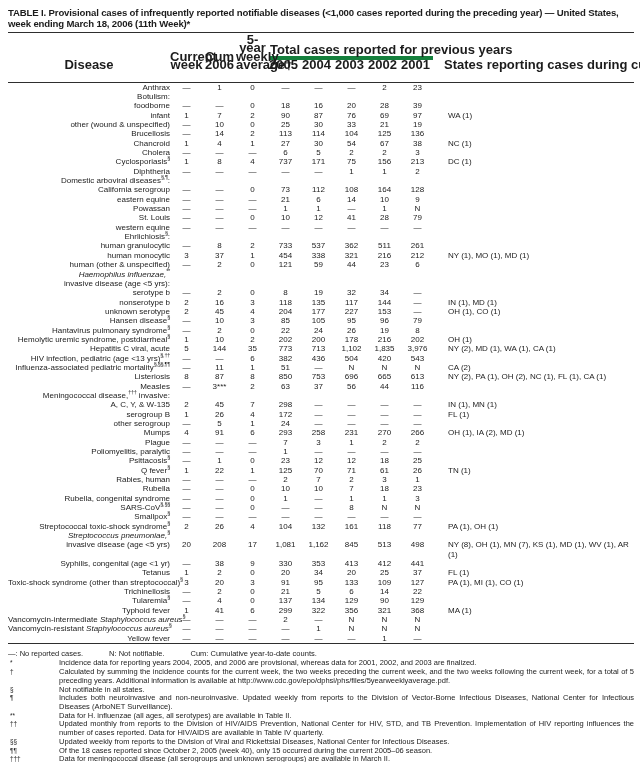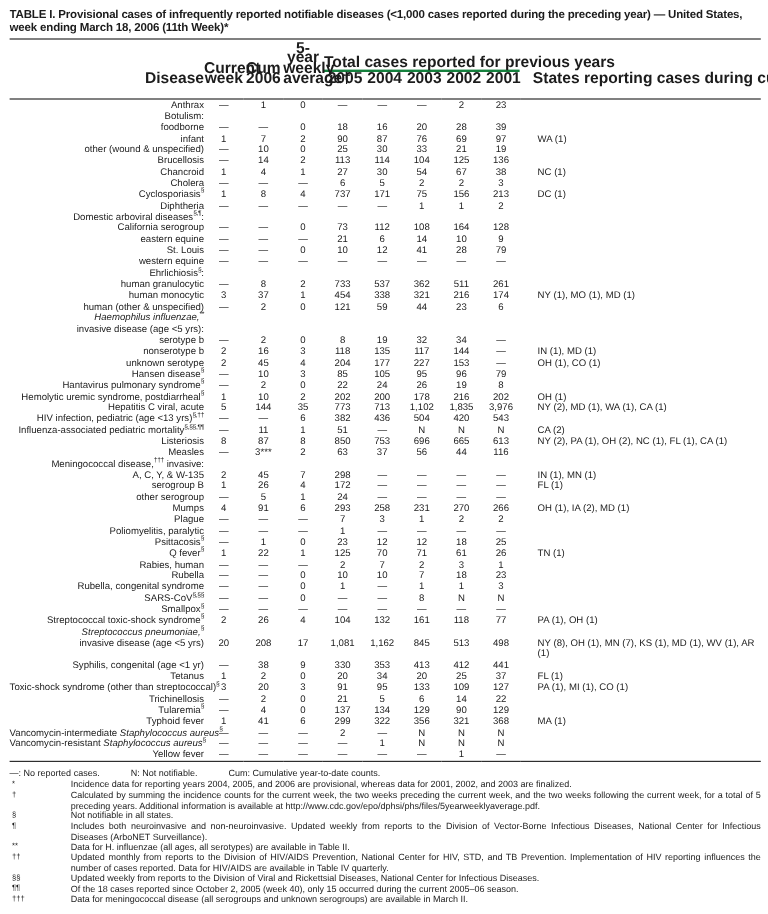--- a/index.html
+++ b/index.html
@@ -5,26 +5,26 @@
   html,body{margin:0;padding:0;background:#fff;}
   body{width:640px;font-family:"Liberation Sans","DejaVu Sans",sans-serif;color:#1c1c1c;}
   .page{width:626px;padding:7px 6px 0 8px;}
   .title-block{border-bottom:1.6px solid #2e2e2e;padding-bottom:3px;}
   .title-line{font-weight:bold;font-size:9.6px;line-height:11px;letter-spacing:-0.15px;white-space:nowrap;overflow:hidden;}
   table{border-collapse:collapse;table-layout:fixed;width:626px;border-bottom:1.8px solid #2e2e2e;}
   col.c-disease{width:162px;}
   col.c-num{width:33px;}
   col.c-states{width:200px;}
   thead th{font-size:13px;font-weight:bold;line-height:8.4px;vertical-align:bottom;padding:3px 0 12px 0;border-bottom:1.8px solid #2e2e2e;}
-  th.disease-h{text-align:right;}
+  th.disease-h{text-align:center;}
   th.num-h{text-align:center;}
   th.states-h{text-align:left;padding-left:10px;white-space:nowrap;}
-  .span-label{border-bottom:2px solid #15803d;text-align:center;padding-bottom:1.5px;margin:0 1px 1.5px 1px;white-space:nowrap;}
+  .span-label{border-bottom:4px solid #15803d;text-align:center;padding-bottom:1.5px;margin:0 1px 1.5px 1px;white-space:nowrap;}
   .years-row{display:flex;}
-  .years-row span{flex:1;text-align:right;}
+  .years-row span{flex:1;text-align:left;}
   tbody td{font-size:8px;line-height:9.35px;height:9.35px;padding:0;vertical-align:top;}
   td.disease{text-align:right;white-space:nowrap;overflow:visible;}
   td.num{text-align:center;}
   td.states{text-align:left;padding-left:14px;white-space:normal;line-height:9.2px;margin-top:32px;}
   .ind0{padding-left:0;}
   .ind1{padding-left:5px;}
   .ind2{padding-left:17px;}
   sup{font-size:5.6px;line-height:0;vertical-align:super;letter-spacing:-0.3px;}
   i{font-style:italic;}
   .footnotes{padding:5px 0 6px 0;}
@@ -227,20 +227,32 @@
           <td class="num">—</td>
           <td class="num">—</td>
           <td class="num">21</td>
           <td class="num">6</td>
           <td class="num">14</td>
           <td class="num">10</td>
           <td class="num">9</td>
           <td class="states"></td>
         </tr>
         <tr>
+          <td class="disease ind2">Powassan</td>
+          <td class="num">—</td>
+          <td class="num">—</td>
+          <td class="num">—</td>
+          <td class="num">1</td>
+          <td class="num">1</td>
+          <td class="num">—</td>
+          <td class="num">1</td>
+          <td class="num">N</td>
+          <td class="states"></td>
+        </tr>
+        <tr>
           <td class="disease ind2">St. Louis</td>
           <td class="num">—</td>
           <td class="num">—</td>
           <td class="num">0</td>
           <td class="num">10</td>
           <td class="num">12</td>
           <td class="num">41</td>
           <td class="num">28</td>
           <td class="num">79</td>
           <td class="states"></td>
@@ -283,21 +295,21 @@
         </tr>
         <tr>
           <td class="disease ind2">human monocytic</td>
           <td class="num">3</td>
           <td class="num">37</td>
           <td class="num">1</td>
           <td class="num">454</td>
           <td class="num">338</td>
           <td class="num">321</td>
           <td class="num">216</td>
-          <td class="num">174</td>
+          <td class="num">212</td>
           <td class="states">NY (1), MO (1), MD (1)</td>
         </tr>
         <tr>
           <td class="disease ind2">human (other &amp; unspecified)</td>
           <td class="num">—</td>
           <td class="num">2</td>
           <td class="num">0</td>
           <td class="num">121</td>
           <td class="num">59</td>
           <td class="num">44</td>

